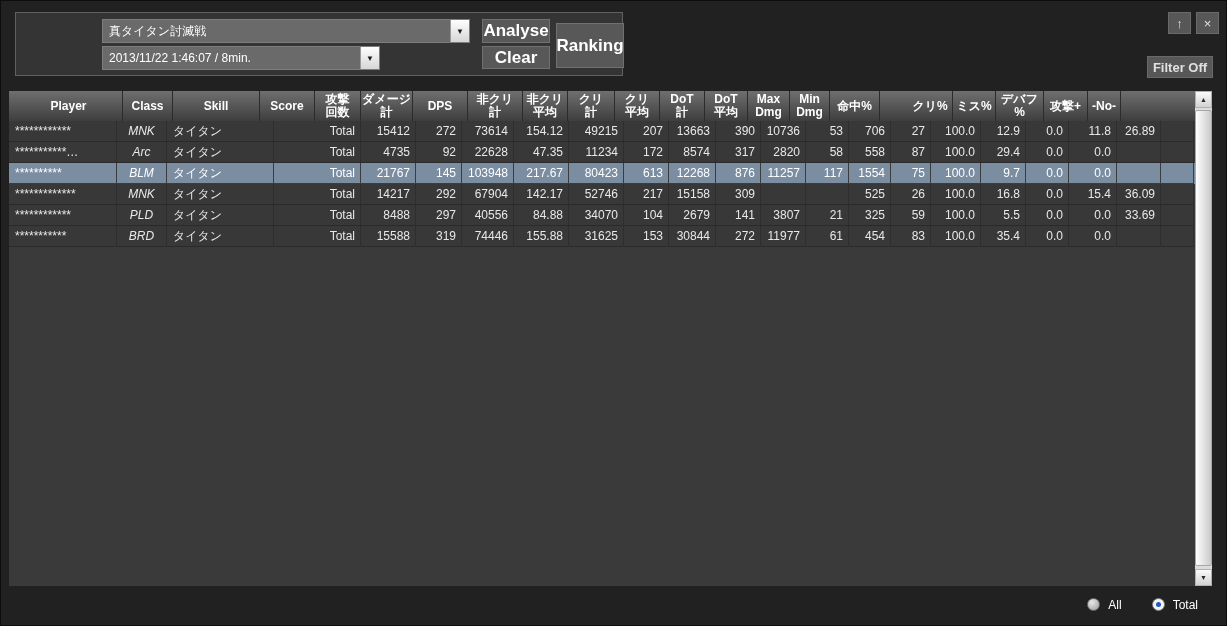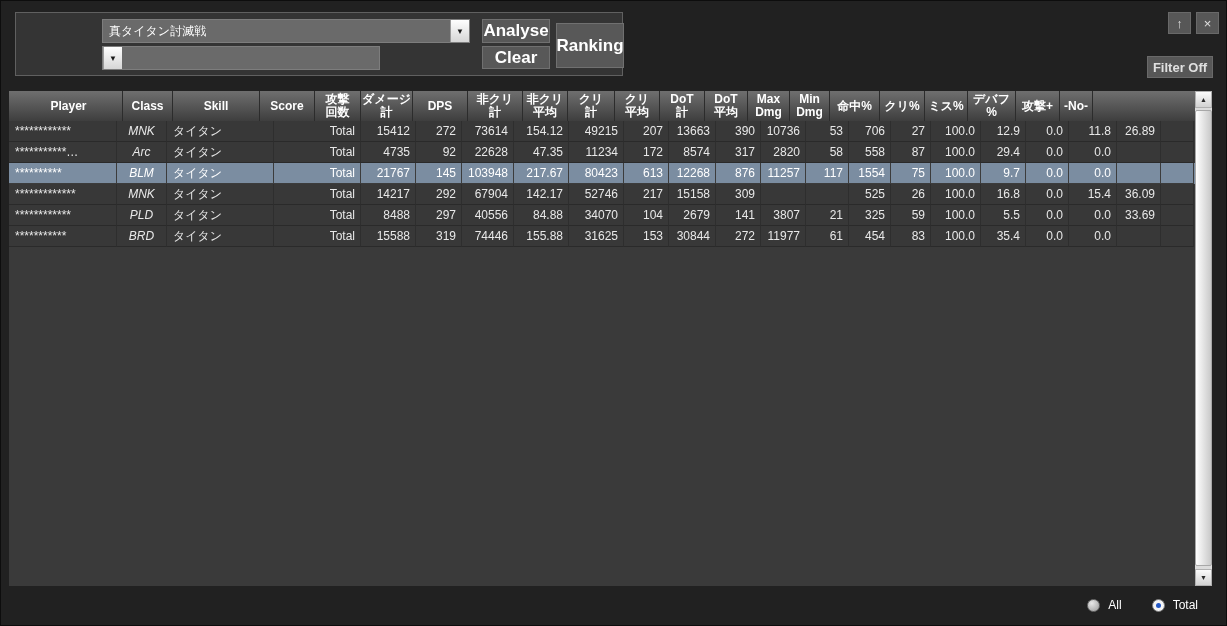--- a/index.html
+++ b/index.html
@@ -52,41 +52,42 @@
   .vscroll{width:17px;background:#dcdcdc;position:relative;}
   .sb-btn{position:absolute;left:0;width:17px;height:17px;box-sizing:border-box;
     background:linear-gradient(#fbfbfb,#d2d2d2);border:1px solid #b0b0b0;
     display:flex;align-items:center;justify-content:center;font-size:7px;color:#2a2a2a;}
   .sb-up{top:0;}
   .sb-down{bottom:0;}
   .sb-thumb{position:absolute;left:0;top:19px;bottom:20px;width:17px;box-sizing:border-box;
     background:linear-gradient(90deg,#ffffff,#c9c9c9);border:1px solid #a8a8a8;border-radius:2px;}
   
   .footer-radios{position:absolute;right:28px;top:597px;display:flex;gap:30px;align-items:center;}
-  .radio-item{display:flex;align-items:flex-end;gap:8px;color:#fff;font-size:12px;}
+  .radio-item{display:flex;align-items:flex-start;gap:8px;color:#fff;font-size:12px;}
   .radio-circle{width:13px;height:13px;border-radius:50%;box-sizing:border-box;
     background:radial-gradient(circle at 35% 30%,#e8e8e8,#9a9a9a);border:1px solid #6f6f6f;}
   .radio-item.selected .radio-circle{background:#f4f4f4;border:1px solid #7a7a7a;position:relative;}
   .radio-item.selected .radio-circle::after{content:"";position:absolute;left:3px;top:3px;width:5px;height:5px;
     border-radius:50%;background:#2257c4;}
 </style>
 </head>
 <body>
 
 <div class="win-btn btn-win-up">↑</div>
 <div class="win-btn btn-win-close">×</div>
 
 <div class="toolbar-panel">
 
   <div class="combo combo-event">
     <span class="combo-text">真タイタン討滅戦</span>
     <span class="combo-arrow">▼</span>
   </div>
 
   <div class="combo combo-time">
+    <span class="combo-text">2013/11/22 1:46:07 / 8min.</span>
     <span class="combo-arrow">▼</span>
   </div>
 
   <div class="tool-btn btn-analyse">Analyse</div>
   <div class="tool-btn btn-clear">Clear</div>
   <div class="tool-btn btn-ranking">Ranking</div>
 </div>
 
 <div class="tool-btn win-btn btn-filter">Filter Off</div>
 
@@ -112,21 +113,21 @@
 平均</div>
         <div class="th" style="width: 45px;">DoT
 計</div>
         <div class="th" style="width: 43px;">DoT
 平均</div>
         <div class="th" style="width: 42px;">Max
 Dmg</div>
         <div class="th" style="width: 40px;">Min
 Dmg</div>
         <div class="th" style="width: 50px;">命中%</div>
-        <div class="th" style="width: 45px;">クリ%</div>
+        <div class="th" style="width: 45px; margin-left: 28px;">クリ%</div>
         <div class="th" style="width: 43px;">ミス%</div>
         <div class="th" style="width: 48px;">デバフ
 %</div>
         <div class="th" style="width: 44px;">攻撃+</div>
         <div class="th" style="width: 33px;">-No-</div>
       </div>
     <div id="tbody">
         <div class="tr">
           <div class="td al" style="width: 108px;">************</div>
           <div class="td ac" style="width: 50px;">MNK</div>

